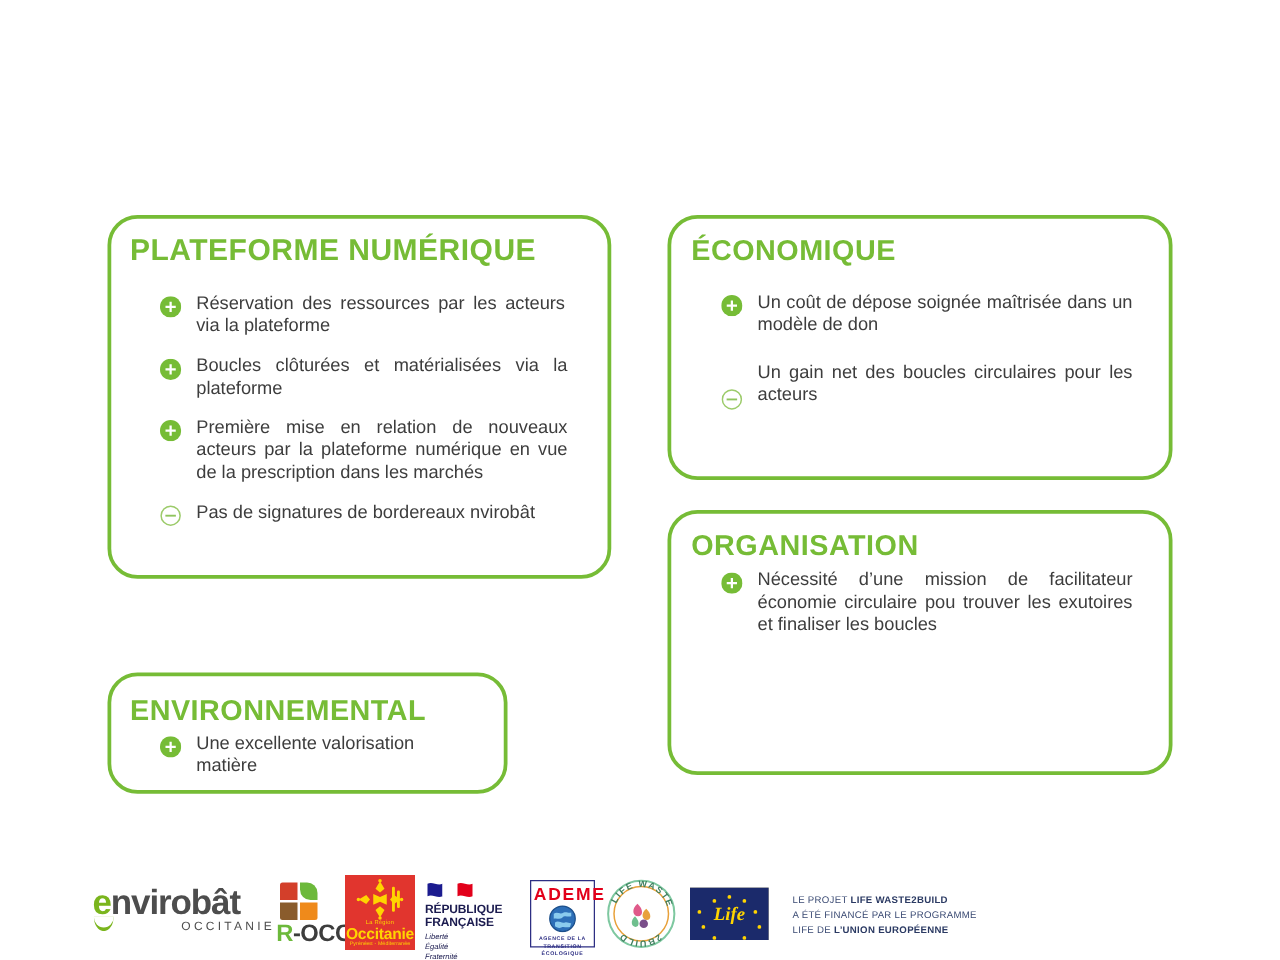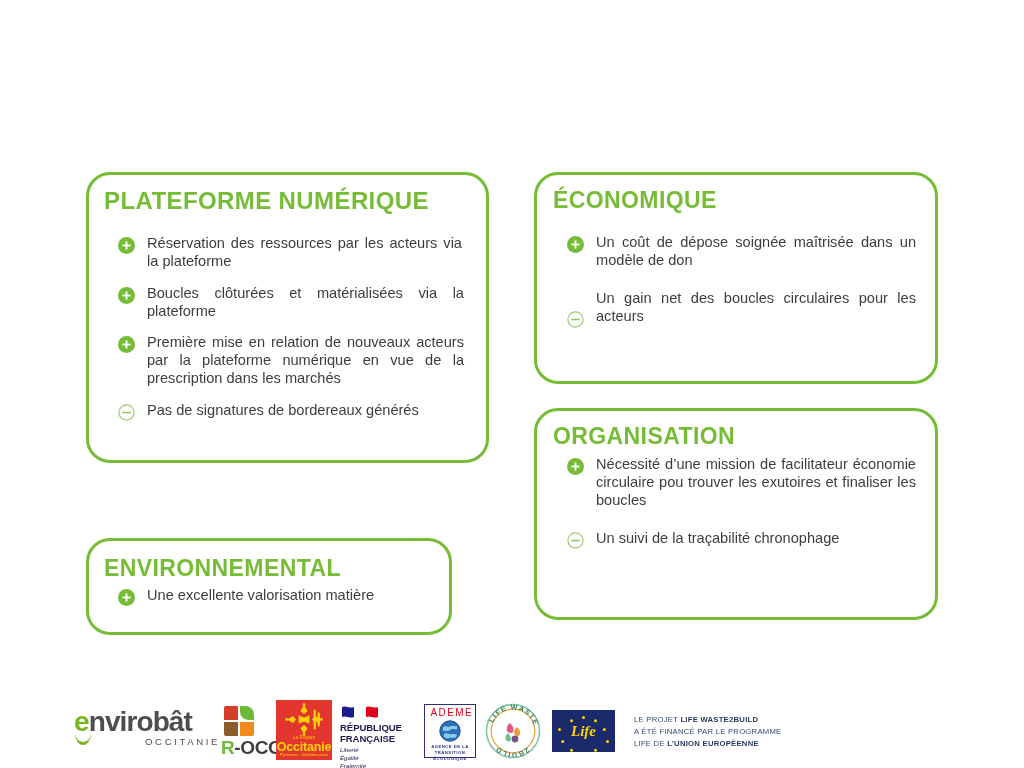--- a/index.html
+++ b/index.html
@@ -59,21 +59,21 @@
     color: #76bc36;
     font-weight: bold;
     font-size: 23px;
     letter-spacing: 0.4px;
     line-height: 1.05;
     margin: 0;
     white-space: nowrap;
   }
   .bullets {
     list-style: none;
-    margin: 6px;
+    margin: 16px;
     padding: 0;
   }
   .bullet {
     position: relative;
     padding-left: 37px;
     color: #3d3d3d;
     font-size: 14.6px;
     line-height: 1.22;
     text-align: justify;
     text-justify: inter-word;
@@ -122,21 +122,21 @@
     height: 212px;
     padding: 13px 13px 0 16px;
   }
   #card-organisation .bullets { margin-top: 8px; }
   #card-organisation .bullet-1 { margin-bottom: 20px; }
 
   
   #card-environnemental {
     left: 86px;
     top: 538px;
-    width: 366px;
+    width: 320px;
     height: 97px;
     padding: 15px 16px 0 15px;
   }
   #card-environnemental .bullets { margin-top: 7px; }
   #card-environnemental .bullet { text-align: left; }
 
   
   .marker.top    { top: 2px; }
   .marker.second { top: 21px; }
 
@@ -247,22 +247,22 @@
     left: 350px; top: 4px;
     width: 52px; height: 54px;
     box-sizing: border-box;
     border: 1.2px solid #2d2e83;
     background: #ffffff;
     padding: 3px 2px 2px 2px;
   }
   .ad-word {
     text-align: right;
     color: #e2001a;
-    font-weight: normal;
-    font-size: 10px;
+    font-weight: bold;
+    font-size: 14px;
     letter-spacing: 1.4px;
     line-height: 1;
   }
   .ad-globe {
     width: 22px; height: 22px;
     margin: 2px auto 2px auto;
   }
   .ad-sub {
     text-align: center;
     color: #2d2e83;
@@ -334,21 +334,21 @@
         </span>
         <span class="bullet-text">Première mise en relation de nouveaux acteurs par la plateforme numérique en vue de la prescription dans les marchés</span>
       </li>
       <li class="bullet bullet-4">
         <span class="marker top">
           <svg viewBox="0 0 17 17">
               <circle cx="8.5" cy="8.5" r="7.6" fill="#ffffff" stroke="#9ccb6a" stroke-width="1.2"></circle>
               <rect x="4.3" y="7.8" width="8.4" height="1.5" fill="#8fc45d"></rect>
             </svg>
         </span>
-        <span class="bullet-text">Pas de signatures de bordereaux générés</span>
+        <span class="bullet-text">Pas de signatures de bordereaux nvirobât</span>
       </li>
     </ul>
   </section>
 
   <section class="card" id="card-economique">
     <h2 class="card-title">ÉCONOMIQUE</h2>
     <ul class="bullets">
       <li class="bullet bullet-1">
         <span class="marker top">
           <svg viewBox="0 0 17 17">
@@ -376,29 +376,20 @@
     <ul class="bullets">
       <li class="bullet bullet-1">
         <span class="marker top">
           <svg viewBox="0 0 17 17">
               <circle cx="8.5" cy="8.5" r="8.5" fill="#76bc36"></circle>
               <rect x="4.4" y="7.6" width="8.2" height="1.8" fill="#ffffff"></rect>
               <rect x="7.6" y="4.4" width="1.8" height="8.2" fill="#ffffff"></rect>
             </svg>
         </span>
         <span class="bullet-text">Nécessité d’une mission de facilitateur économie circulaire pou trouver les exutoires et finaliser les boucles</span>
-      </li>
-      <li class="bullet bullet-2">
-        <span class="marker top">
-          <svg viewBox="0 0 17 17">
-              <circle cx="8.5" cy="8.5" r="7.6" fill="#ffffff" stroke="#9ccb6a" stroke-width="1.2"></circle>
-              <rect x="4.3" y="7.8" width="8.4" height="1.5" fill="#8fc45d"></rect>
-            </svg>
-        </span>
-        <span class="bullet-text">Un suivi de la traçabilité chronophage</span>
       </li>
     </ul>
   </section>
 
   <section class="card" id="card-environnemental">
     <h2 class="card-title">ENVIRONNEMENTAL</h2>
     <ul class="bullets">
       <li class="bullet bullet-1">
         <span class="marker top">
           <svg viewBox="0 0 17 17">

